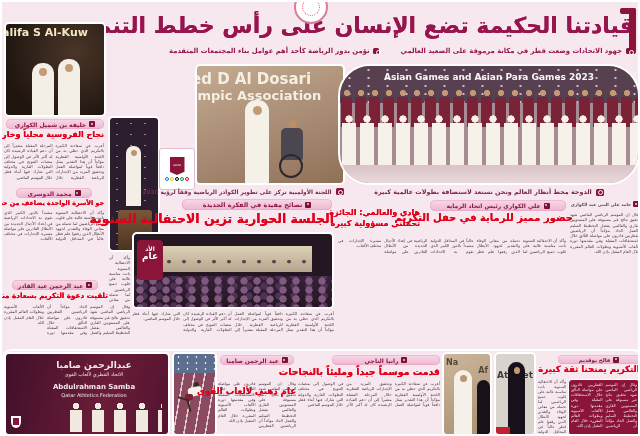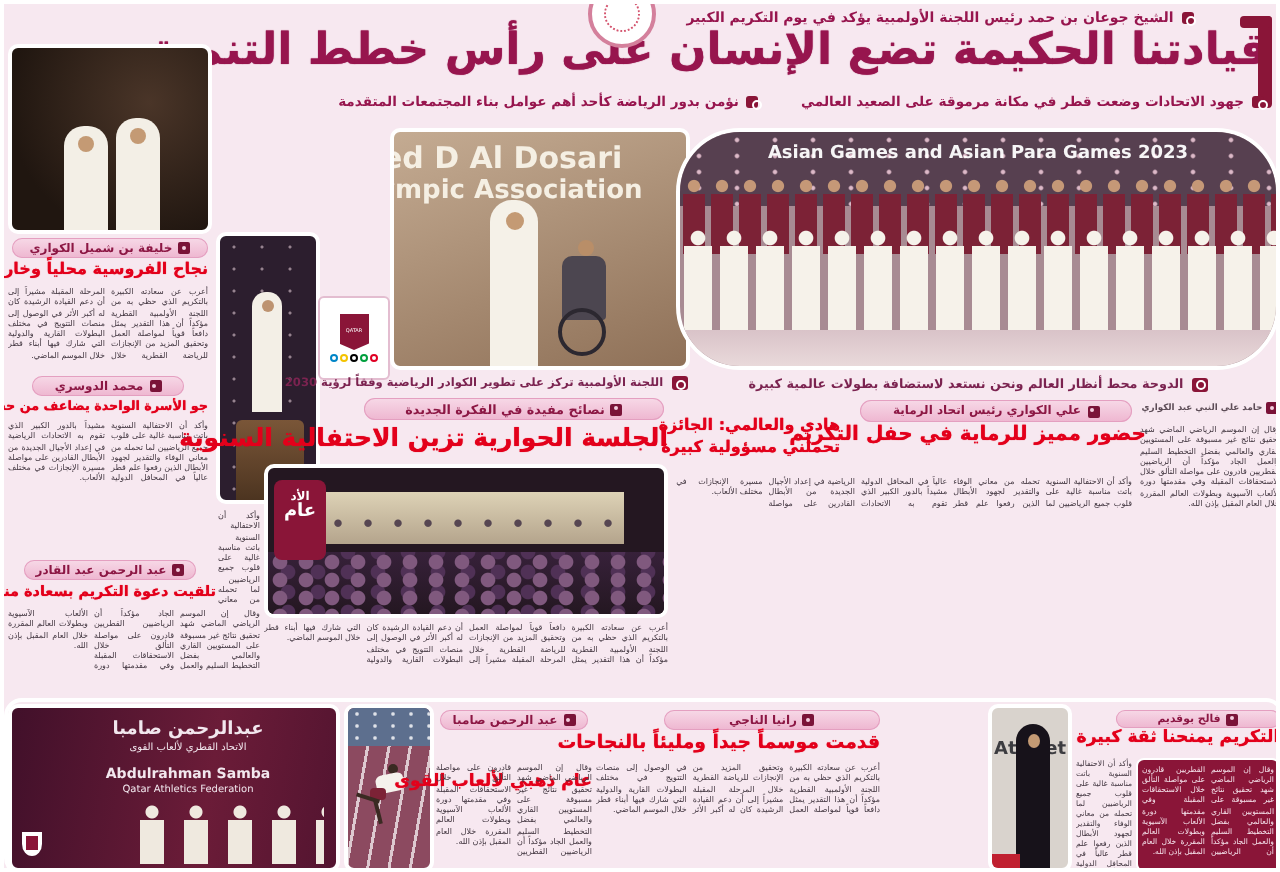--- a/index.html
+++ b/index.html
@@ -131,39 +131,36 @@
 
   
   .quote-box { left:566px; top:377px; width:72px; height:57px; background:#8a1538; border:1.5px solid #fff; border-radius:4px; padding:2px; color:#f6e3ec; font-size:3.8px; line-height:1.35; direction:rtl; text-align:justify; columns:2; column-gap:3px; overflow:hidden; }
 </style>
 </head>
 <body>
 
 <div id="page">
 
   <div class="abs logo-badge"></div>
-  <div class="abs kicker">
-    <span class="cam-icon small"></span>
-    <span>الشيخ جوعان بن حمد رئيس اللجنة الأولمبية يؤكد في يوم التكريم الكبير</span>
-  </div>
   <div class="abs headline-main">قيادتنا الحكيمة تضع الإنسان على رأس خطط التنمية</div>
   <div class="abs corner-v"></div>
   <div class="abs corner-h"></div>
   <div class="abs subrow">
     <div class="sub">
       <span class="cam-icon small"></span>
       <span>جهود الاتحادات وضعت قطر في مكانة مرموقة على الصعيد العالمي</span>
     </div>
     <div class="sub">
       <span class="cam-icon small"></span>
       <span>نؤمن بدور الرياضة كأحد أهم عوامل بناء المجتمعات المتقدمة</span>
     </div>
   </div>
 
   <div class="abs photo photo-khalifa">
+    <div class="kh-text">alifa S Al-Kuw</div>
     <div class="kh-fig kh-f1"></div>
     <div class="kh-fig kh-f2"></div>
   </div>
   <div class="abs banner" style="left:4px;top:117px;width:98px;height:10px;">
     <span class="b-ico"></span>
     <span>خليفة بن شميل الكواري</span>
   </div>
   <div class="abs rhead" style="left:2px;top:129px;width:100px;font-size:8px;">نجاح الفروسية محلياً وخارجياً</div>
   <div class="abs body c2" style="left:2px;top:141px;width:100px;height:43px;">أعرب عن سعادته الكبيرة بالتكريم الذي حظي به من اللجنة الأولمبية القطرية مؤكداً أن هذا التقدير يمثل دافعاً قوياً لمواصلة العمل وتحقيق المزيد من الإنجازات للرياضة القطرية خلال المرحلة المقبلة مشيراً إلى أن دعم القيادة الرشيدة كان له أكبر الأثر في الوصول إلى منصات التتويج في مختلف البطولات القارية والدولية التي شارك فيها أبناء قطر خلال الموسم الماضي.</div>
 
@@ -276,20 +273,26 @@
   <div class="abs rhead" style="left:216px;top:365px;width:78px;font-size:8.6px;margin-top:20px;">عام ذهبي لألعاب القوى</div>
   <div class="abs body c2" style="left:216px;top:379px;width:78px;height:55px;">وقال إن الموسم الرياضي الماضي شهد تحقيق نتائج غير مسبوقة على المستويين القاري والعالمي بفضل التخطيط السليم والعمل الجاد مؤكداً أن الرياضيين القطريين قادرون على مواصلة التألق خلال الاستحقاقات المقبلة وفي مقدمتها دورة الألعاب الآسيوية وبطولات العالم المقررة خلال العام المقبل بإذن الله.</div>
 
   <div class="abs banner" style="left:330px;top:353px;width:108px;height:10px;">
     <span class="b-ico"></span>
     <span>رانيا الناجي</span>
   </div>
   <div class="abs rhead" style="left:296px;top:365px;width:142px;font-size:9.4px;">قدمت موسماً جيداً ومليئاً بالنجاحات</div>
   <div class="abs body c3" style="left:296px;top:379px;width:142px;height:55px;">أعرب عن سعادته الكبيرة بالتكريم الذي حظي به من اللجنة الأولمبية القطرية مؤكداً أن هذا التقدير يمثل دافعاً قوياً لمواصلة العمل وتحقيق المزيد من الإنجازات للرياضة القطرية خلال المرحلة المقبلة مشيراً إلى أن دعم القيادة الرشيدة كان له أكبر الأثر في الوصول إلى منصات التتويج في مختلف البطولات القارية والدولية التي شارك فيها أبناء قطر خلال الموسم الماضي.</div>
 
+  <div class="abs photo photo-rania">
+    <span class="ra-bg1">Na</span>
+    <span class="ra-bg2">Af</span>
+    <div class="ra-man"></div>
+    <div class="ra-woman"></div>
+  </div>
 
   <div class="abs photo photo-woman">
     <span class="wo-bg1">At</span>
     <span class="wo-bg2">et</span>
     <div class="wo-fig"></div>
     <div class="wo-red"></div>
   </div>
 
   <div class="abs banner" style="left:556px;top:353px;width:82px;height:9px;font-size:5.4px;">
     <span class="b-ico"></span>

